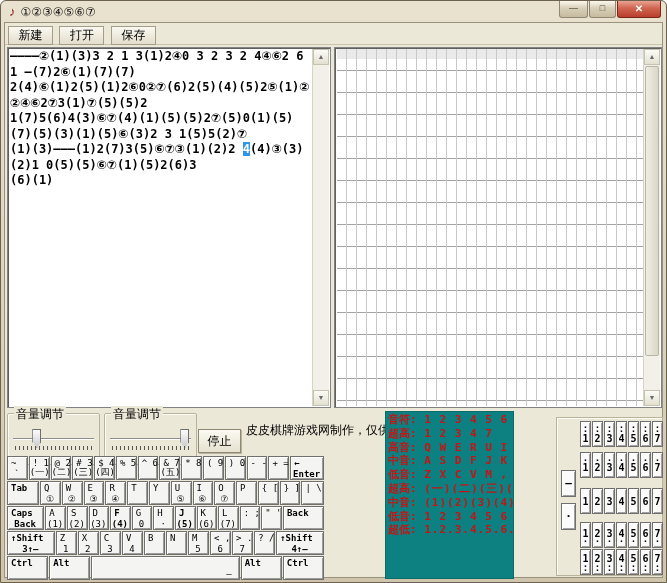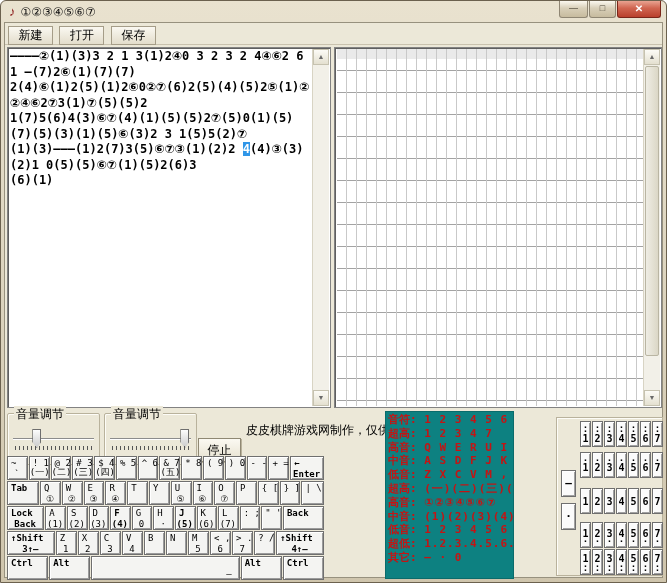--- a/index.html
+++ b/index.html
@@ -75,21 +75,21 @@
   .gb-volume { left:99px; top:390px; width:93px; }
   .slider { position:absolute; left:5px; right:5px; top:14px; height:24px; }
   .track { position:absolute; left:0; right:0; top:10px; height:2px;
     border-top:1px solid #8c8c8c; border-bottom:1px solid #fff; background:#cfcfcf; }
   .thumb { position:absolute; top:1px; width:9px; height:19px;
     background:linear-gradient(#fdfdfd,#cccccc); border:1px solid #6e6e6e;
     clip-path:polygon(0 0,100% 0,100% 68%,50% 100%,0 68%); }
   .ticks { position:absolute; left:2px; right:2px; bottom:2px; height:4px;
     background:repeating-linear-gradient(to right,#555 0 1px,transparent 1px 4px); }
 
-  .stop-btn { position:absolute; left:193px; top:415px; width:43px; height:24px;
+  .stop-btn { position:absolute; left:193px; top:406px; width:43px; height:24px;
     background:linear-gradient(#fbf9f2,#e6e1cf); border:1px solid #8f8873;
     box-shadow:1px 1px 0 #b9b29c; font-size:12px; text-align:center;
     line-height:22px; color:#000; }
   .credit { position:absolute; left:241px; top:399px; font-size:12px; color:#000; }
 
   
   .keyboard { position:absolute; left:2px; top:433px; width:318px; }
   .kb-row { display:flex; height:24px; margin-bottom:1px; }
   .key { position:relative; flex-basis:0; margin:0 1px 0 0; background:#f4f4f2;
     border:1px solid #6f6f6f; box-shadow:inset 1px 1px 0 #ffffff, inset -1px -1px 0 #9b9b9b;
@@ -286,21 +286,21 @@
           </div>
           <div class="key" style="flex-grow: 1;">
             <span class="k-main">} ]</span>
           </div>
           <div class="key" style="flex-grow: 1.1;">
             <span class="k-main">| \</span>
           </div>
         </div>
         <div class="kb-row">
           <div class="key bold" style="flex-grow: 1.9;">
-            <span class="k-main">Lock</span>
+            <span class="k-main">Caps</span>
             <span class="k-note">Back</span>
           </div>
           <div class="key" style="flex-grow: 1;">
             <span class="k-main">A</span>
             <span class="k-note">(1)</span>
           </div>
           <div class="key" style="flex-grow: 1;">
             <span class="k-main">S</span>
             <span class="k-note">(2)</span>
           </div>
@@ -409,25 +409,23 @@
         </div>
       </div>
 
     <div class="legend" style="background: rgb(13, 129, 129);">
         <div class="legend-line" style="color: rgb(196, 20, 20);"><span>音符:</span><span class="l-val"> 1 2 3 4 5 6 7</span></div>
         <div class="legend-line" style="color: rgb(196, 20, 20);"><span>超高:</span><span class="l-val"> 1 2 3 4 7</span></div>
         <div class="legend-line" style="color: rgb(196, 20, 20);"><span>高音:</span><span class="l-val"> Q W E R U I O</span></div>
         <div class="legend-line" style="color: rgb(196, 20, 20);"><span>中音:</span><span class="l-val"> A S D F J K L</span></div>
         <div class="legend-line" style="color: rgb(196, 20, 20);"><span>低音:</span><span class="l-val"> Z X C V M , .</span></div>
         <div class="legend-line" style="color: rgb(196, 20, 20);"><span>超高:</span><span class="l-val"> (一)(二)(三)(四)(五)(六)(七)</span></div>
-        <div class="legend-line" style="color: rgb(196, 20, 20);"><span>高音:</span><span class="l-val"> ①②③④⑤⑥⑦</span></div>
         <div class="legend-line" style="color: rgb(196, 20, 20);"><span>中音:</span><span class="l-val"> (1)(2)(3)(4)(5)(6)(7)</span></div>
         <div class="legend-line" style="color: rgb(196, 20, 20);"><span>低音:</span><span class="l-val"> 1 2 3 4 5 6 7</span></div>
         <div class="legend-line" style="color: rgb(196, 20, 20);"><span>超低:</span><span class="l-val"> 1.2.3.4.5.6.7.</span></div>
-        <div class="legend-line" style="color: rgb(196, 20, 20);"><span>其它:</span><span class="l-val"> — · 0</span></div>
       </div>
 
     <div class="numpad">
         <div class="np-side" style="top: 52px;">—</div>
         <div class="np-side" style="top: 85px;">·</div>
         <div class="np-row" style="top: 3px;">
           <div class="np-key">
             <span class="np-dot">·</span>
             <span class="np-dot">·</span>
             <span>1</span>

